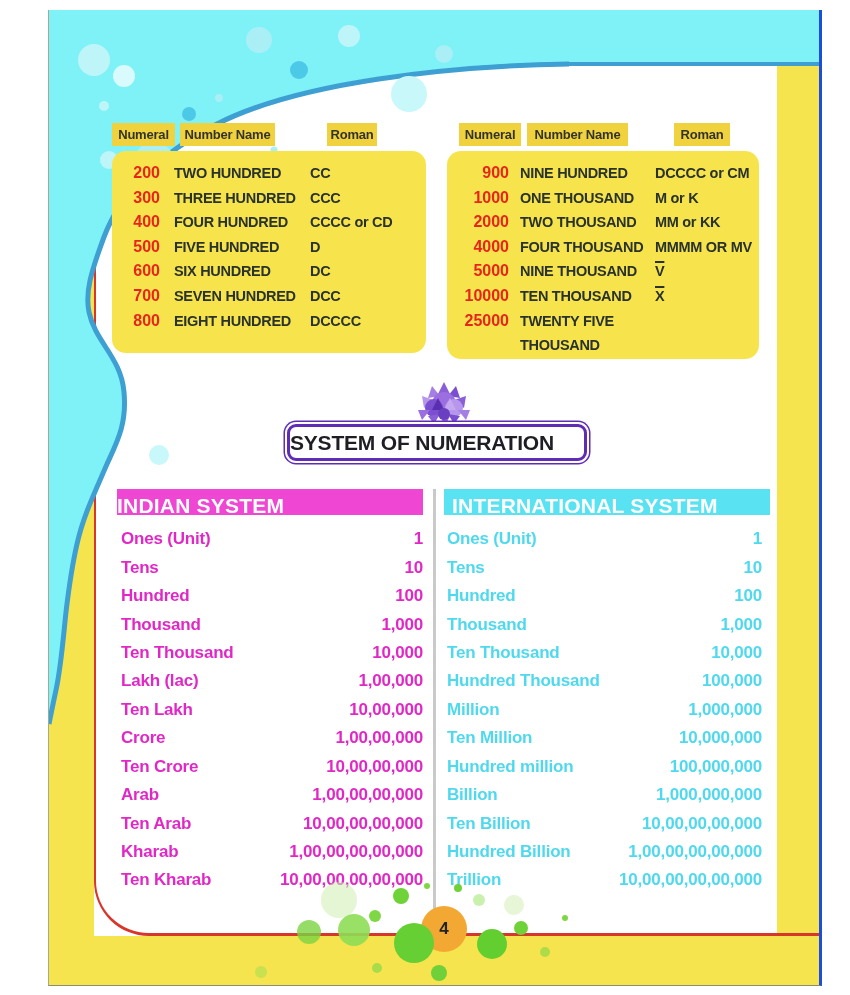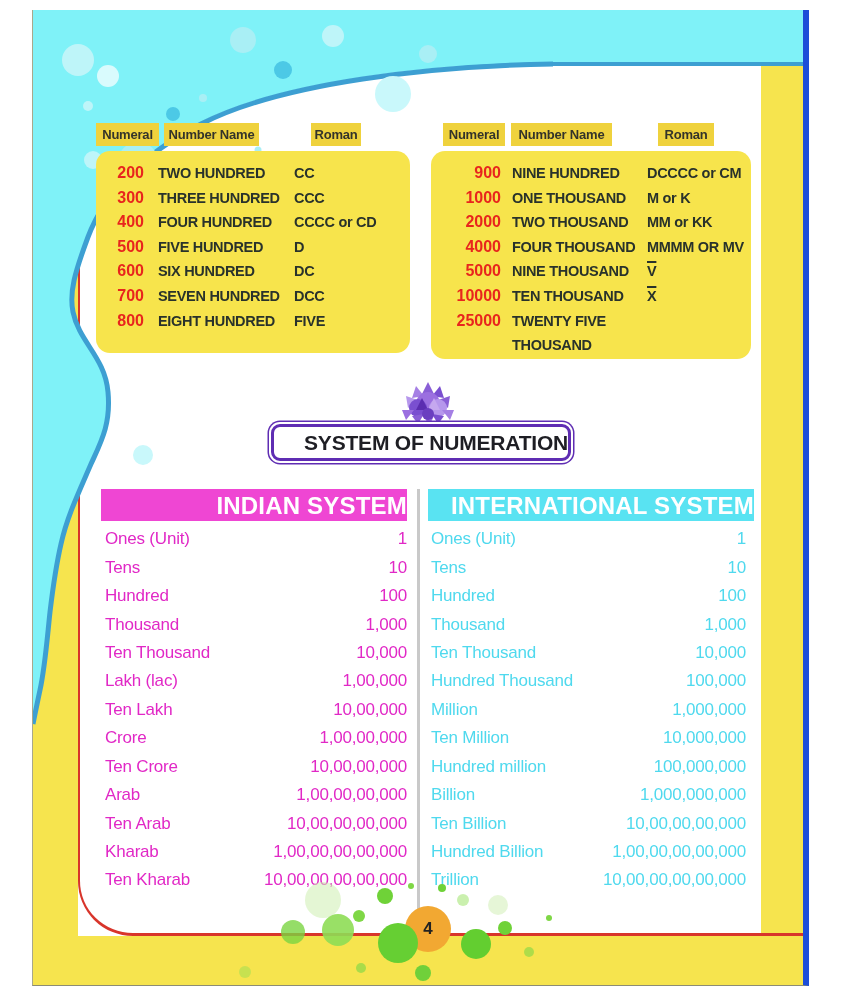--- a/index.html
+++ b/index.html
@@ -1,56 +1,56 @@
 <!DOCTYPE html>
 <html><head>
 <meta charset="utf-8">
 <style>
   html,body{margin:0;padding:0;background:#ffffff;}
   body{width:850px;height:995px;position:relative;font-family:"Liberation Sans",sans-serif;overflow:hidden;}
-  .card{position:absolute;left:32px;top:10px;width:770px;height:975px;background:#ffffff;
-        border-left:1px solid #a8a88c;border-right:6px solid #1d4ed8;border-bottom:1px solid #8c8c74;}
+  .card{position:absolute;left:48px;top:10px;width:770px;height:975px;background:#ffffff;
+        border-left:1px solid #a8a88c;border-right:3px solid #1d4ed8;border-bottom:1px solid #8c8c74;}
   
   .frame{position:absolute;background:#f6e44e;}
   .frame-left{left:0;top:52px;width:45px;height:923px;}
   .frame-right{left:728px;top:52px;width:42px;height:923px;}
   .frame-bottom{left:45px;top:926px;width:683px;height:49px;}
   .content{position:absolute;left:45px;top:52px;width:681px;height:871px;background:#ffffff;
            border-left:2px solid #d8352b;border-bottom:3px solid #d8352b;border-bottom-left-radius:55px;}
   .red-ext{position:absolute;left:728px;top:923px;width:42px;height:3px;background:#d8352b;}
   .bgsvg{position:absolute;left:0;top:0;width:770px;height:975px;z-index:2;pointer-events:none;}
   
   .chip{position:absolute;height:23px;background:#efd23d;color:#33332a;font-size:13px;line-height:23px;
         font-weight:700;text-align:center;z-index:3;letter-spacing:-0.2px;}
   .cl1{left:63px;top:113px;width:63px;}  .cl2{left:131px;top:113px;width:95px;} .cl3{left:278px;top:113px;width:50px;}
   .cr1{left:410px;top:113px;width:62px;} .cr2{left:478px;top:113px;width:101px;}.cr3{left:625px;top:113px;width:56px;}
   .rtable{position:absolute;background:#f7e44c;border-radius:14px;z-index:3;padding-top:10px;}
   .tbl-left{left:63px;top:141px;width:302px;height:192px;padding-left:12px;}
-  .tbl-right{left:398px;top:141px;width:312px;height:198px;padding-left:8px;}
+  .tbl-right{left:398px;top:141px;width:312px;height:198px;}
   .r-row{display:grid;line-height:24.6px;font-weight:700;font-size:14.5px;letter-spacing:-0.3px;color:#29322b;gap:12px;}
   .tbl-left .r-row{grid-template-columns:36px 122px 1fr;column-gap:14px;}
   .tbl-right .r-row{grid-template-columns:62px 124px 1fr;column-gap:11px;}
   .r-num{text-align:right;color:#e8251d;font-size:16px;letter-spacing:0;}
   .ovl{text-decoration:overline;text-decoration-thickness:1.5px;}
   
   .flower{position:absolute;left:355px;top:370px;width:80px;height:48px;z-index:3;}
   .title-box{position:absolute;left:238px;top:414px;width:294px;height:31px;background:#fff;
      border:3px solid #5f2db3;border-radius:9px;box-shadow:0 0 0 2px #ffffff,0 0 0 3.5px #5f2db3;
-     text-align:right;line-height:31px;font-size:21px;font-weight:800;color:#1e1e24;z-index:4;letter-spacing:-0.2px;}
-  
-  .bar{position:absolute;height:32px;text-align:right;line-height:33px;color:#ffffff;font-weight:800;
-       font-size:24px;z-index:3;letter-spacing:0.2px;}
+     text-align:left;line-height:31px;font-size:21px;font-weight:800;color:#1e1e24;z-index:4;letter-spacing:-0.2px;}
+  
+  .bar{position:absolute;height:26px;text-align:left;line-height:33px;color:#ffffff;font-weight:800;
+       font-size:21px;z-index:3;letter-spacing:0.2px;}
   .bar-indian{left:68px;top:479px;width:306px;background:#ef46d3;}
   .bar-intl{left:395px;top:479px;width:318px;background:#59e3f2;padding-left:8px;}
   .divider{position:absolute;left:384px;top:479px;width:3px;height:420px;background:#c9c9c9;z-index:3;}
   .rows{position:absolute;top:515px;z-index:3;}
   .rows-indian{left:72px;width:302px;color:#e128c6;}
   .rows-intl{left:398px;width:315px;color:#4fd9ee;}
   .s-row{height:28.45px;display:flex;justify-content:space-between;align-items:center;
-         font-size:17px;font-weight:400;letter-spacing:-0.2px;gap:25px;}
+         font-size:17px;font-weight:700;letter-spacing:-0.2px;gap:25px;}
   
   .page-circle{position:absolute;left:372px;top:896px;width:46px;height:46px;border-radius:50%;
       background:#f2a832;z-index:5;text-align:center;line-height:46px;font-size:17px;font-weight:700;color:#222;}
   .greens{position:absolute;left:150px;top:860px;width:470px;height:115px;z-index:6;pointer-events:none;}
 </style>
 </head>
 <body>
 
 <div class="card">
 
@@ -136,21 +136,21 @@
 
       <div class="r-row">
         <span class="r-num">700</span>
         <span class="r-name">SEVEN HUNDRED</span>
         <span class="r-roman">DCC</span>
       </div>
 
       <div class="r-row">
         <span class="r-num">800</span>
         <span class="r-name">EIGHT HUNDRED</span>
-        <span class="r-roman">FIVE</span>
+        <span class="r-roman">DCCCC</span>
       </div>
 
   </div>
 
   <div class="rtable tbl-right">
 
       <div class="r-row">
         <span class="r-num">900</span>
         <span class="r-name">NINE HUNDRED</span>
         <span class="r-roman">DCCCC or CM</span>

